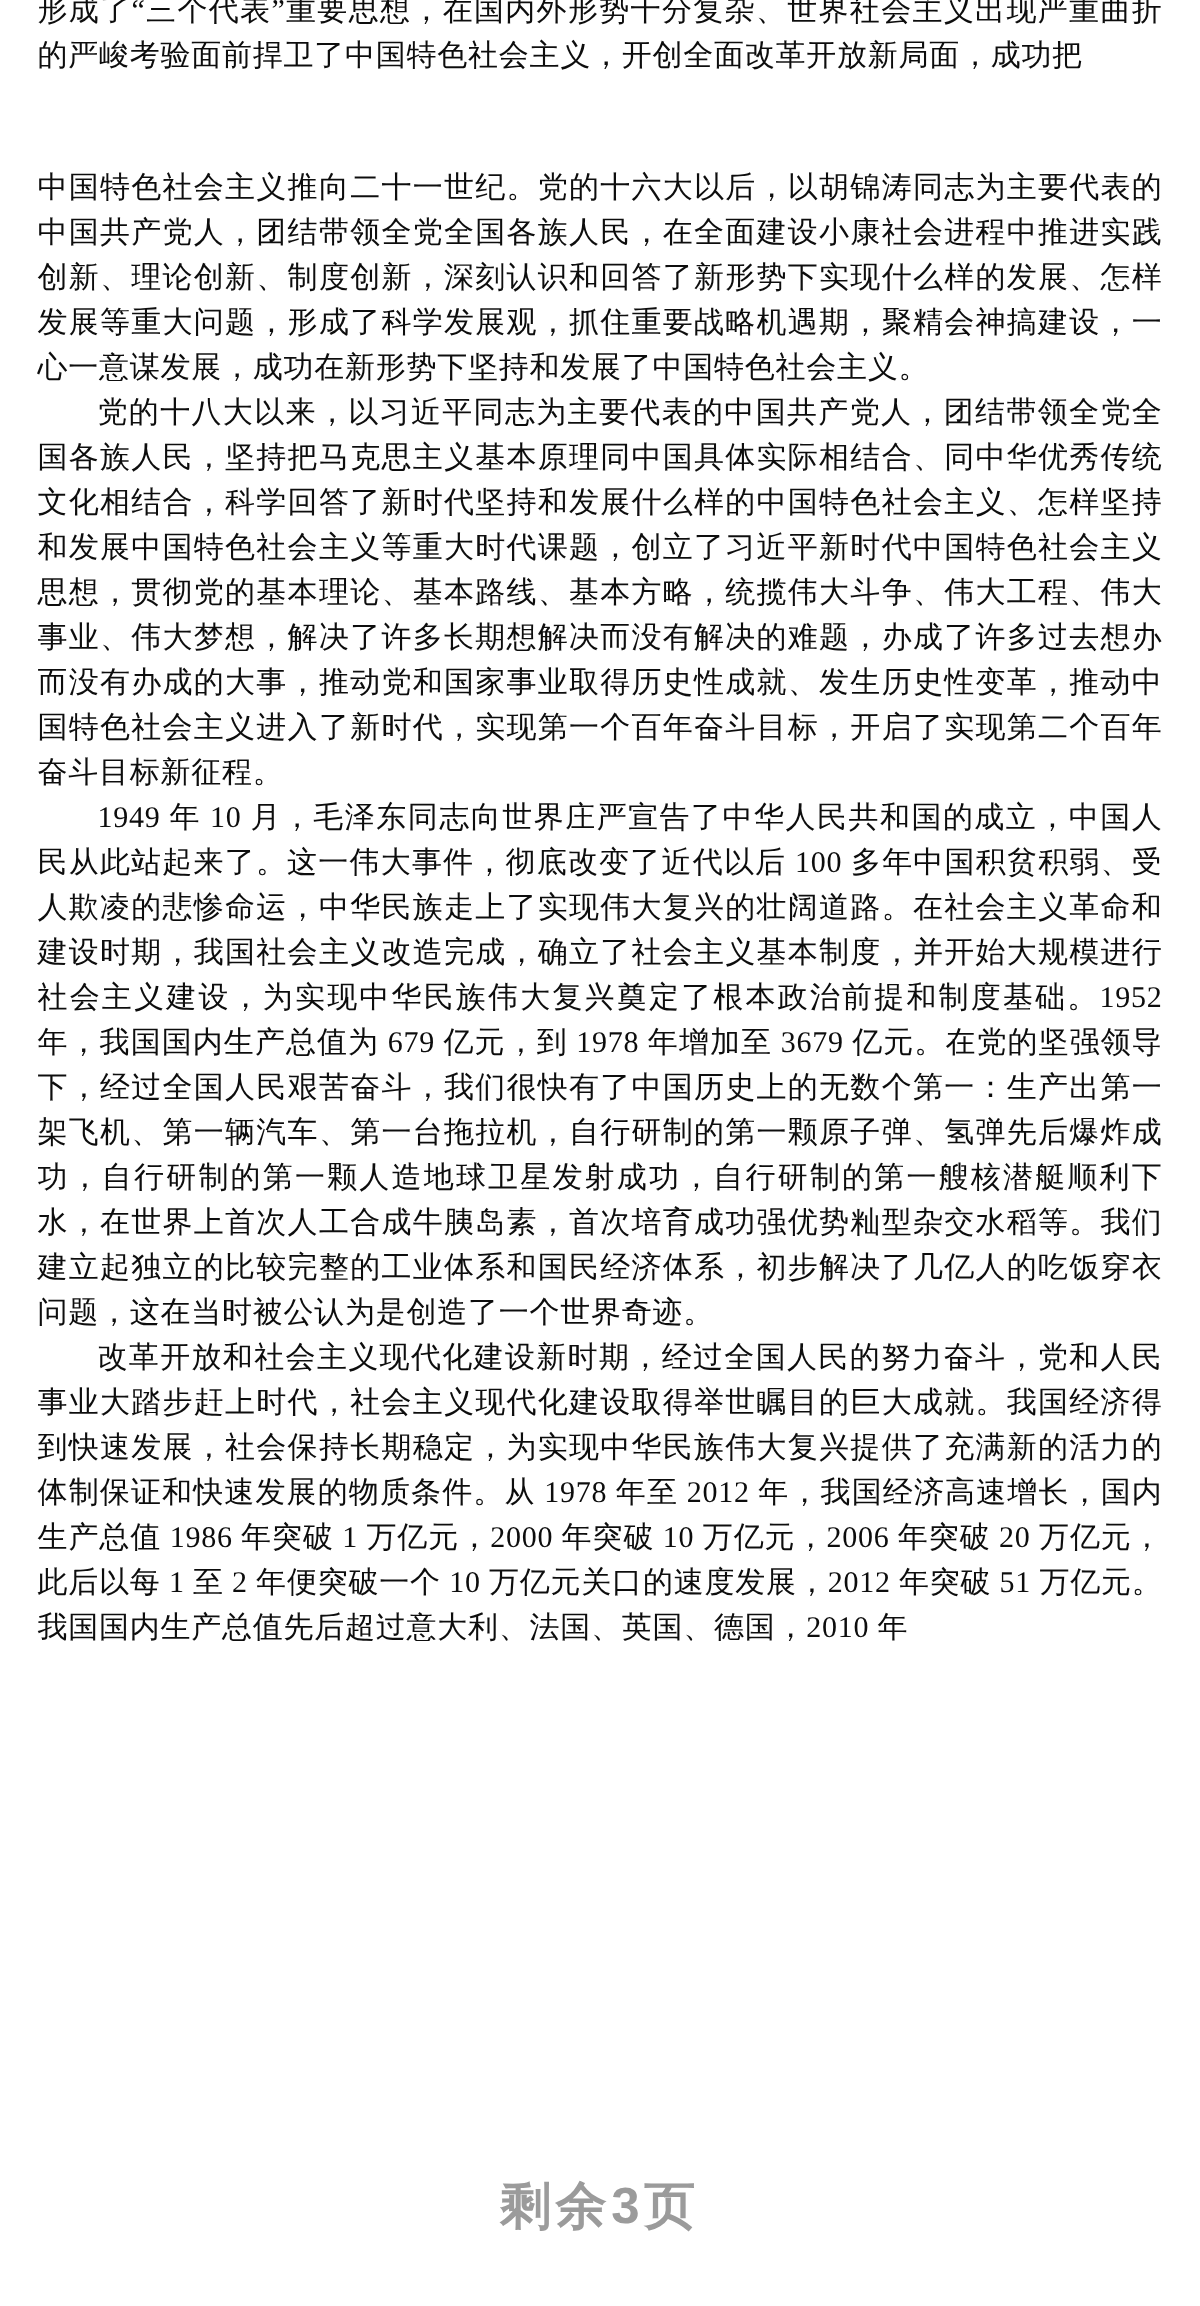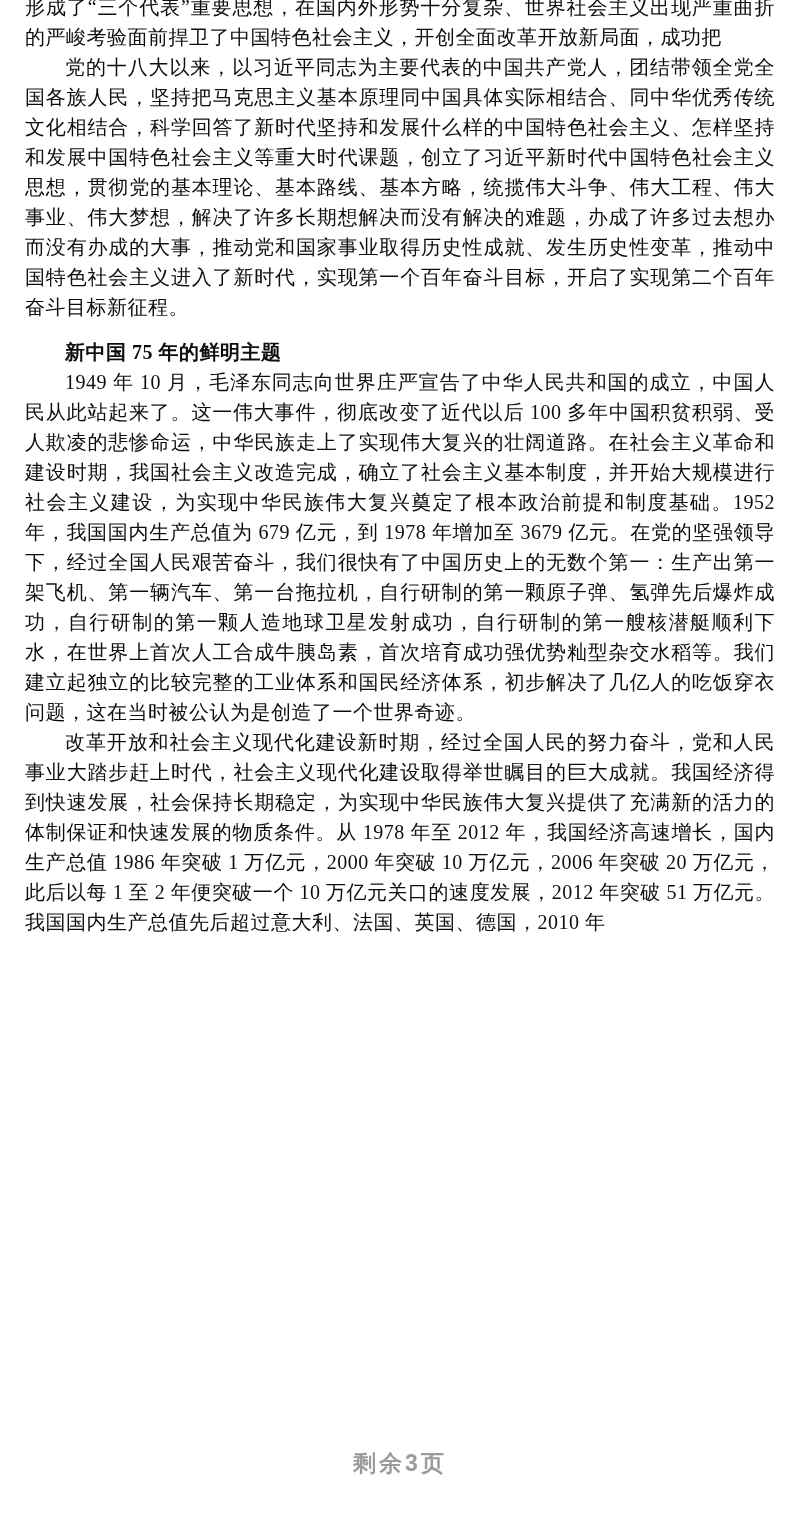--- a/index.html
+++ b/index.html
@@ -42,34 +42,34 @@
     position: absolute;
     left: 0;
     right: 0;
     top: 1448px;
     display: flex;
     justify-content: center;
     align-items: baseline;
     gap: 44px;
     font-family: "Liberation Sans", "DejaVu Sans", sans-serif;
     font-weight: bold;
-    font-size: 23px;
+    font-size: 34px;
     letter-spacing: 3px;
     color: #9b9b9b;
     white-space: nowrap;
   }
 </style>
 </head>
 <body>
 
 <div class="page">
   <div class="text-body">
     <p class="para no-indent clip-top">形成了“三个代表”重要思想，在国内外形势十分复杂、世界社会主义出现严重曲折的严峻考验面前捍卫了中国特色社会主义，开创全面改革开放新局面，成功把</p>
+    <p class="para no-indent gap-large">中国特色社会主义推向二十一世纪。党的十六大以后，以胡锦涛同志为主要代表的中国共产党人，团结带领全党全国各族人民，在全面建设小康社会进程中推进实践创新、理论创新、制度创新，深刻认识和回答了新形势下实现什么样的发展、怎样发展等重大问题，形成了科学发展观，抓住重要战略机遇期，聚精会神搞建设，一心一意谋发展，成功在新形势下坚持和发展了中国特色社会主义。</p>
     <p class="para">党的十八大以来，以习近平同志为主要代表的中国共产党人，团结带领全党全国各族人民，坚持把马克思主义基本原理同中国具体实际相结合、同中华优秀传统文化相结合，科学回答了新时代坚持和发展什么样的中国特色社会主义、怎样坚持和发展中国特色社会主义等重大时代课题，创立了习近平新时代中国特色社会主义思想，贯彻党的基本理论、基本路线、基本方略，统揽伟大斗争、伟大工程、伟大事业、伟大梦想，解决了许多长期想解决而没有解决的难题，办成了许多过去想办而没有办成的大事，推动党和国家事业取得历史性成就、发生历史性变革，推动中国特色社会主义进入了新时代，实现第一个百年奋斗目标，开启了实现第二个百年奋斗目标新征程。</p>
-    <h2 class="heading">新中国 75 年的鲜明主题</h2>
     <p class="para">1949 年 10 月，毛泽东同志向世界庄严宣告了中华人民共和国的成立，中国人民从此站起来了。这一伟大事件，彻底改变了近代以后 100 多年中国积贫积弱、受人欺凌的悲惨命运，中华民族走上了实现伟大复兴的壮阔道路。在社会主义革命和建设时期，我国社会主义改造完成，确立了社会主义基本制度，并开始大规模进行社会主义建设，为实现中华民族伟大复兴奠定了根本政治前提和制度基础。1952 年，我国国内生产总值为 679 亿元，到 1978 年增加至 3679 亿元。在党的坚强领导下，经过全国人民艰苦奋斗，我们很快有了中国历史上的无数个第一：生产出第一架飞机、第一辆汽车、第一台拖拉机，自行研制的第一颗原子弹、氢弹先后爆炸成功，自行研制的第一颗人造地球卫星发射成功，自行研制的第一艘核潜艇顺利下水，在世界上首次人工合成牛胰岛素，首次培育成功强优势籼型杂交水稻等。我们建立起独立的比较完整的工业体系和国民经济体系，初步解决了几亿人的吃饭穿衣问题，这在当时被公认为是创造了一个世界奇迹。</p>
     <p class="para">改革开放和社会主义现代化建设新时期，经过全国人民的努力奋斗，党和人民事业大踏步赶上时代，社会主义现代化建设取得举世瞩目的巨大成就。我国经济得到快速发展，社会保持长期稳定，为实现中华民族伟大复兴提供了充满新的活力的体制保证和快速发展的物质条件。从 1978 年至 2012 年，我国经济高速增长，国内生产总值 1986 年突破 1 万亿元，2000 年突破 10 万亿元，2006 年突破 20 万亿元，此后以每 1 至 2 年便突破一个 10 万亿元关口的速度发展，2012 年突破 51 万亿元。我国国内生产总值先后超过意大利、法国、英国、德国，2010 年</p>
   </div>
 
   <div class="footer-note">
     <span>剩余3页</span>
   </div>
 </div>
 
 </body></html>

